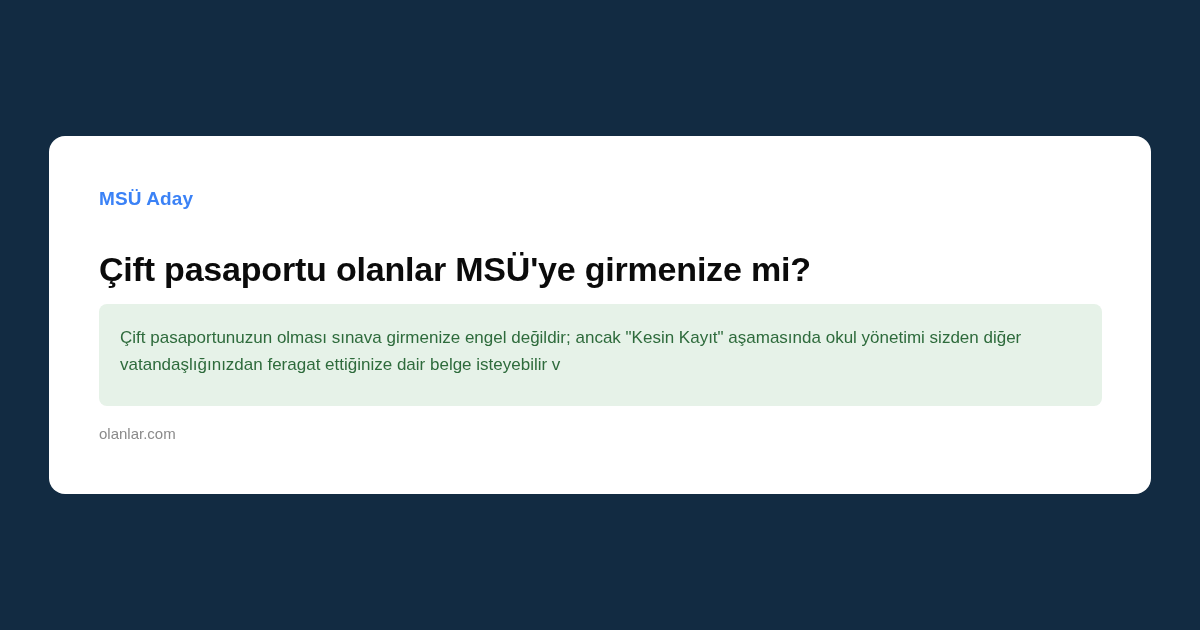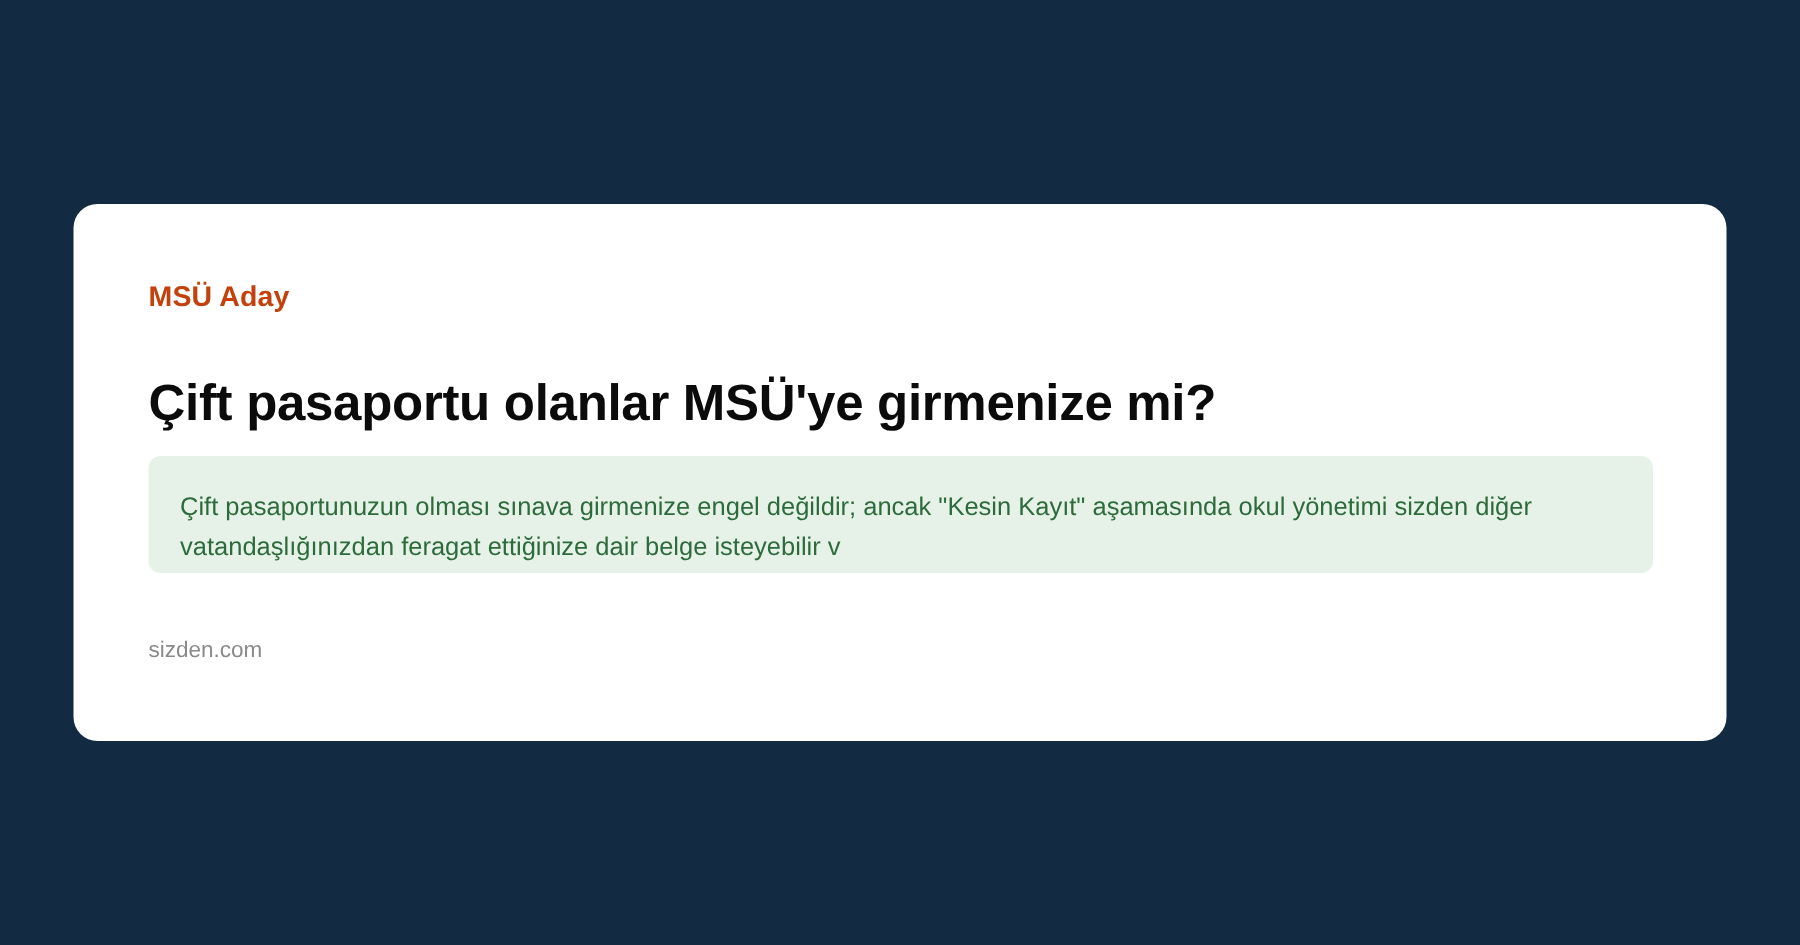--- a/index.html
+++ b/index.html
@@ -37,21 +37,21 @@
     right: 48px;
     bottom: 0;
   }
   .brand {
     position: absolute;
     left: 0;
     top: 52px;
     font-size: 19px;
     font-weight: bold;
     letter-spacing: 0.1px;
-    color: #c2410c;
+    color: #3b82f6;
     line-height: 22px;
     white-space: nowrap;
   }
   .page-title {
     position: absolute;
     left: 0;
     top: 89px;
     font-size: 34px;
     font-weight: bold;
     color: #0b0b0b;
@@ -60,21 +60,21 @@
     white-space: nowrap;
   }
   .answer-box {
     position: absolute;
     left: 0;
     top: 168px;
     width: 1003px;
     box-sizing: border-box;
     background: #e6f2e8;
     border-radius: 8px;
-    padding: 20px 22px 4px 21px;
+    padding: 20px 22px 28px 21px;
   }
   .answer-text {
     font-size: 17px;
     line-height: 27px;
     color: #2e6b3c;
     margin: 0;
   }
   .source-link {
     position: absolute;
     left: 0;
@@ -94,17 +94,17 @@
     <div class="card-inner">
 
       <div class="brand">MSÜ Aday</div>
 
       <h1 class="page-title">Çift pasaportu olanlar MSÜ'ye girmenize mi?</h1>
 
       <div class="answer-box">
         <p class="answer-text">Çift pasaportunuzun olması sınava girmenize engel değildir; ancak "Kesin Kayıt" aşamasında okul yönetimi sizden diğer vatandaşlığınızdan feragat ettiğinize dair belge isteyebilir v</p>
       </div>
 
-      <a class="source-link">sizden.com</a>
+      <a class="source-link">olanlar.com</a>
 
     </div>
   </div>
 </div>
 
 </body></html>

